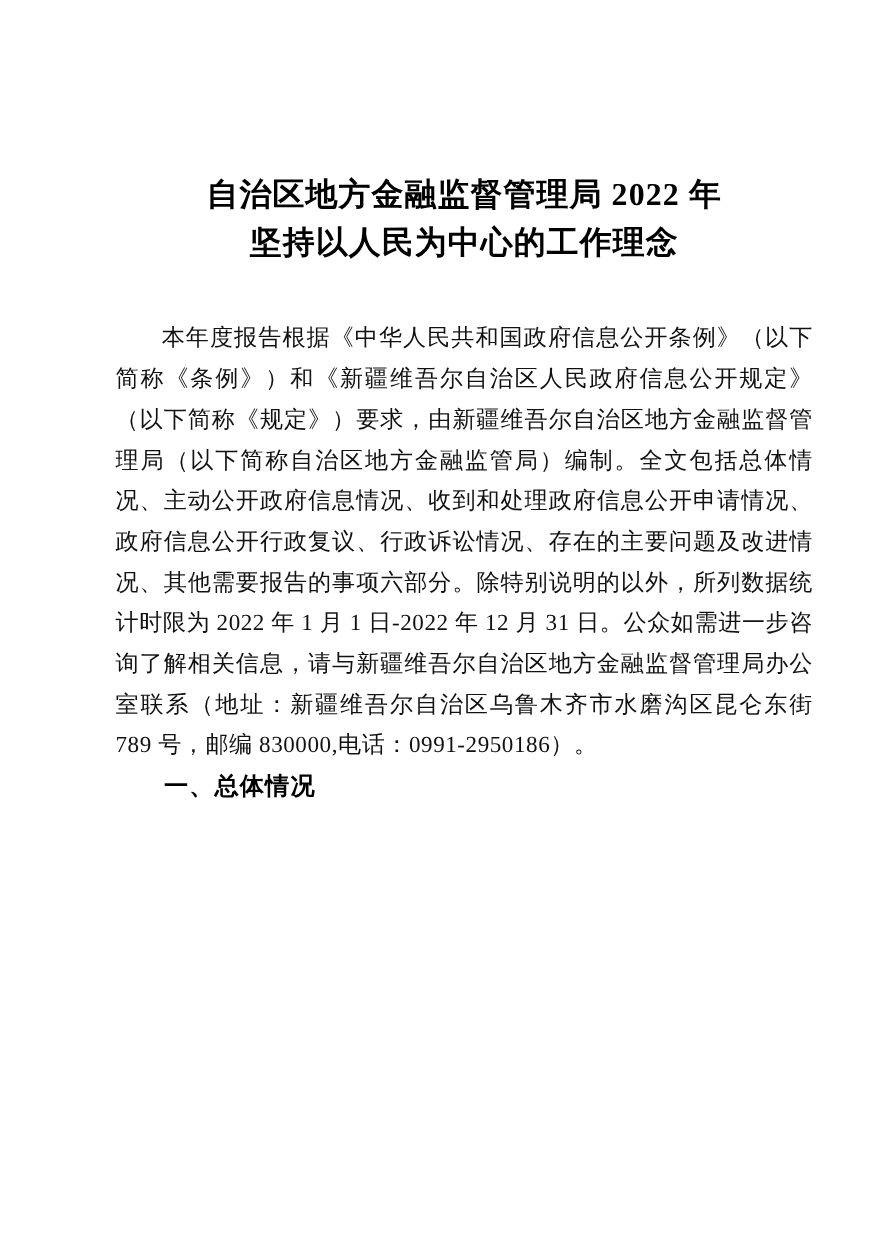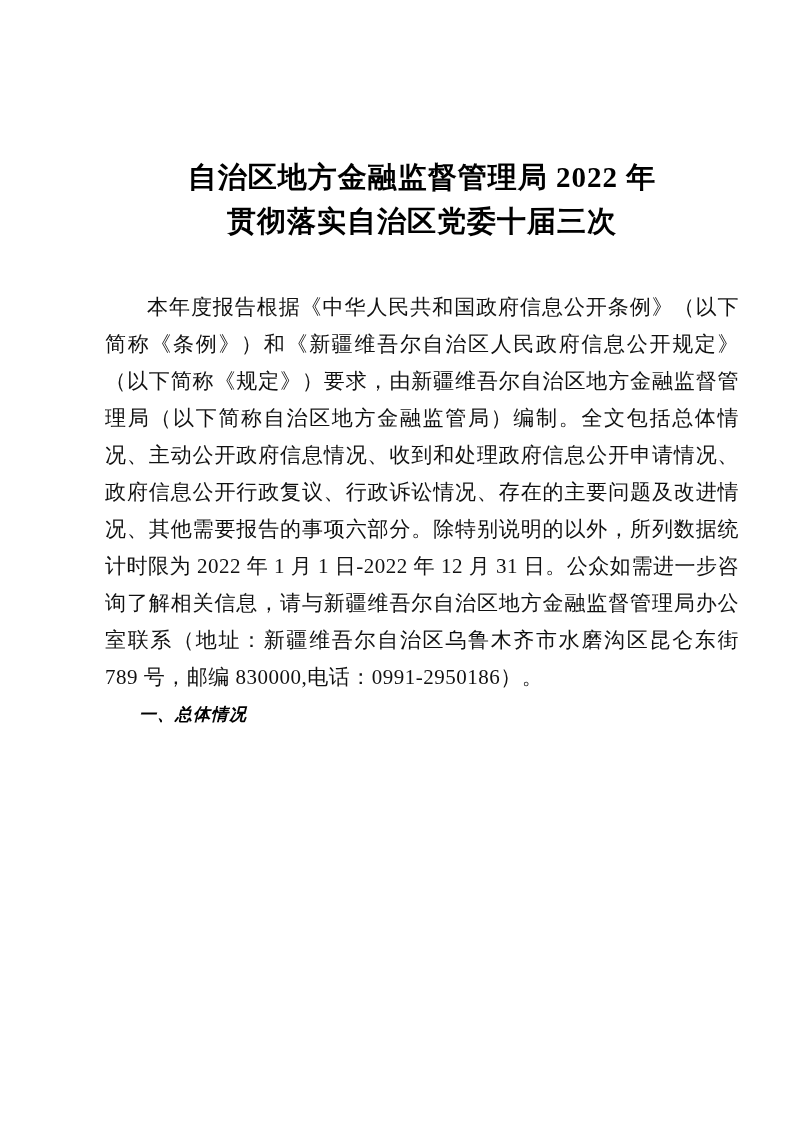--- a/index.html
+++ b/index.html
@@ -43,36 +43,35 @@
     text-align: justify;
     text-justify: inter-ideograph;
     text-indent: 2em;
     color: #111111;
     margin-top: 28px;
   }
 
   .section-heading {
     font-family: "Liberation Sans", "DejaVu Sans", sans-serif;
     font-weight: bold;
-    font-size: 17px;
+    font-size: 22px;
     line-height: 37px;
     letter-spacing: 1px;
     text-indent: 2em;
     color: #000000;
-    font-style: italic;
   }
 </style>
 </head>
 <body>
 
 <div class="page">
 
   <h1 class="doc-title">
     <span class="title-line">自治区地方金融监督管理局 2022 年</span>
-    <span class="title-line">贯彻落实自治区党委十届三次</span>
+    <span class="title-line">坚持以人民为中心的工作理念</span>
   </h1>
 
   <p class="body-para">本年度报告根据《中华人民共和国政府信息公开条例》（以下简称《条例》）和《新疆维吾尔自治区人民政府信息公开规定》（以下简称《规定》）要求，由新疆维吾尔自治区地方金融监督管理局（以下简称自治区地方金融监管局）编制。全文包括总体情况、主动公开政府信息情况、收到和处理政府信息公开申请情况、政府信息公开行政复议、行政诉讼情况、存在的主要问题及改进情况、其他需要报告的事项六部分。除特别说明的以外，所列数据统计时限为 2022 年 1 月 1 日-2022 年 12 月 31 日。公众如需进一步咨询了解相关信息，请与新疆维吾尔自治区地方金融监督管理局办公室联系（地址：新疆维吾尔自治区乌鲁木齐市水磨沟区昆仑东街 789 号，邮编 830000,电话：0991-2950186）。</p>
 
   <h2 class="section-heading">一、总体情况</h2>
 
 
 </div>
 
 </body></html>

